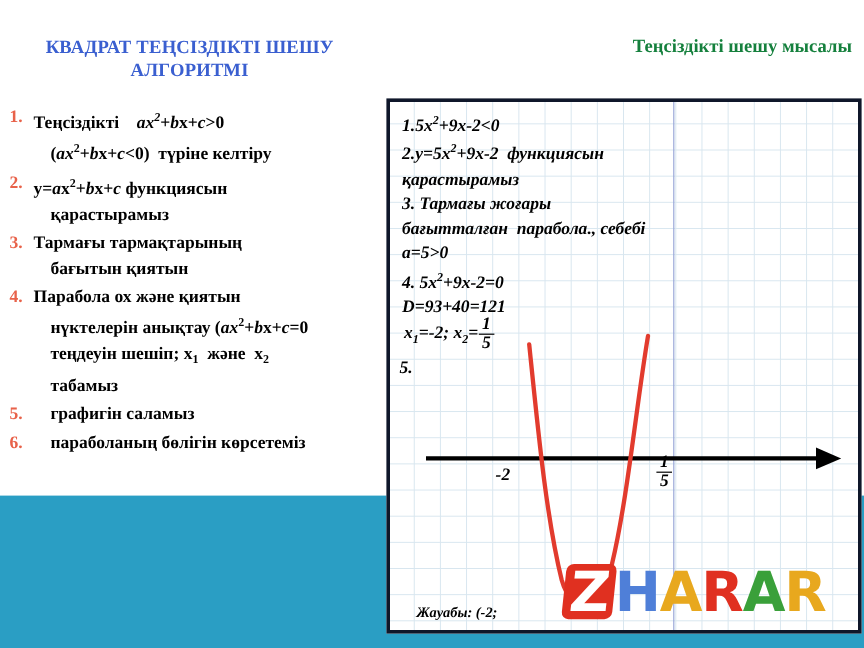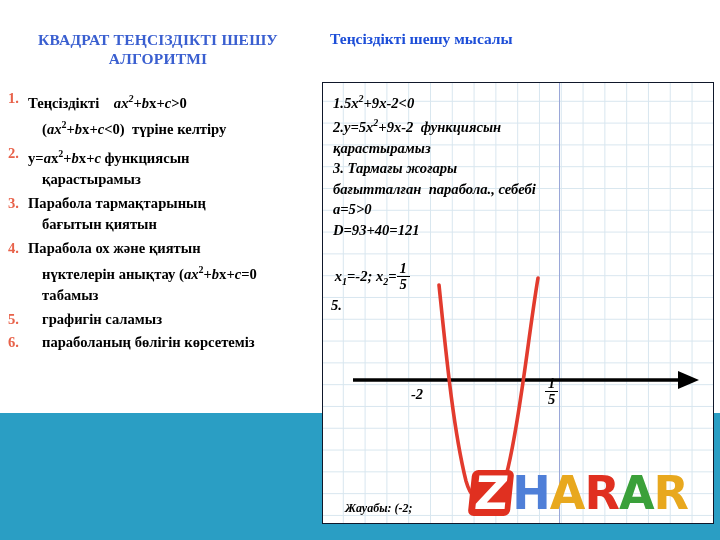--- a/index.html
+++ b/index.html
@@ -73,34 +73,34 @@
   i.it { font-style: italic; text-align: center; }
   .sub { font-size: 10px; vertical-align: sub; }
   .sup { font-size: 10px; vertical-align: super; }
 
   
   .right-title {
     position: absolute;
     left: 330px;
     top: 30px;
     width: 380px;
-    text-align: left;
-    color: #1d4ed8;
+    text-align: right;
+    color: #15803d;
     font-weight: bold;
     font-size: 15.5px;
     font-family: "Liberation Serif", serif;
   }
   .graph-box {
     position: absolute;
     left: 322px;
     top: 82px;
     width: 390px;
     height: 440px;
     background: #ffffff;
-    border: 1px solid #0f172a;
+    border: 3px solid #0f172a;
     overflow: hidden;
   }
   .grid {
     position: absolute;
     left: 0; top: 0;
     width: 390px; height: 440px;
     background-image:
       linear-gradient(to right, #d8e6ef 1px, transparent 1px),
       linear-gradient(to bottom, #d8e6ef 1px, transparent 1px);
     background-size: 21.8px 21.8px;
@@ -197,28 +197,29 @@
     </div>
 
     <div class="algo-item">
       <span class="algo-num">2.</span>
       <span>y=<i class="it">a</i>x<span class="sup">2</span>+<i class="it">b</i>x+<i class="it">c</i> функциясын</span>
       <span class="ind">қарастырамыз</span>
     </div>
 
     <div class="algo-item">
       <span class="algo-num">3.</span>
-      <span>Парабола тармақтарының</span>
+      <span>Тармағы тармақтарының</span>
       <span class="ind">бағытын қиятын</span>
     </div>
 
     <div class="algo-item">
       <span class="algo-num">4.</span>
       <span>Парабола ох және қиятын</span>
       <span class="ind">нүктелерін анықтау (<i class="it">ax</i><span class="sup">2</span>+<i class="it">b</i>x+<i class="it">c</i>=0</span>
+      <span class="ind">теңдеуін шешіп; x<span class="sub">1</span> &nbsp;және&nbsp; x<span class="sub">2</span></span>
       <span class="ind">табамыз</span>
     </div>
 
     <div class="algo-item">
       <span class="algo-num">5.</span>
       <span class="ind">графигін саламыз</span>
     </div>
 
     <div class="algo-item">
       <span class="algo-num">6.</span>
@@ -233,20 +234,21 @@
     <div class="grid"></div>
     <div class="vline" style="left:236px;"></div>
 
     <div class="worktext">
       <div>1.5x<span class="sup">2</span>+9x-2&lt;0</div>
       <div>2.y=5x<span class="sup">2</span>+9x-2&nbsp; функциясын</div>
       <div>қарастырамыз</div>
       <div>3. Тармағы жоғары</div>
       <div>бағытталған&nbsp; парабола., себебі</div>
       <div>a=5&gt;0</div>
+      <div>4. 5x<span class="sup">2</span>+9x-2=0</div>
       <div>D=93+40=121</div>
     </div>
 
     <div style="position:absolute; left:8px; top:178px; font-size:14.6px; font-weight:bold; font-style:italic;">
       &nbsp;<span>x<span class="sub">1</span>=-2; x<span class="sub">2</span>=</span><span class="frac"><span class="num">1</span><span class="den">5</span></span>
     </div>
     <div style="position:absolute; left:8px; top:214px; font-size:14.6px; font-weight:bold; font-style:italic;">5.</div>
 
     <svg class="axis-svg" width="390" height="440">
 

